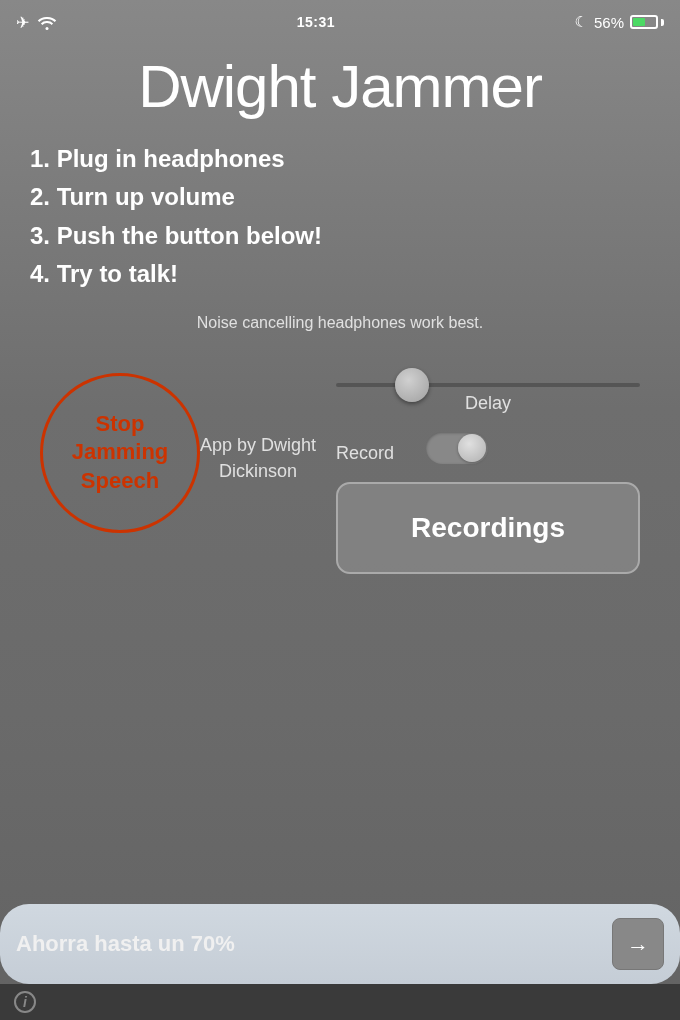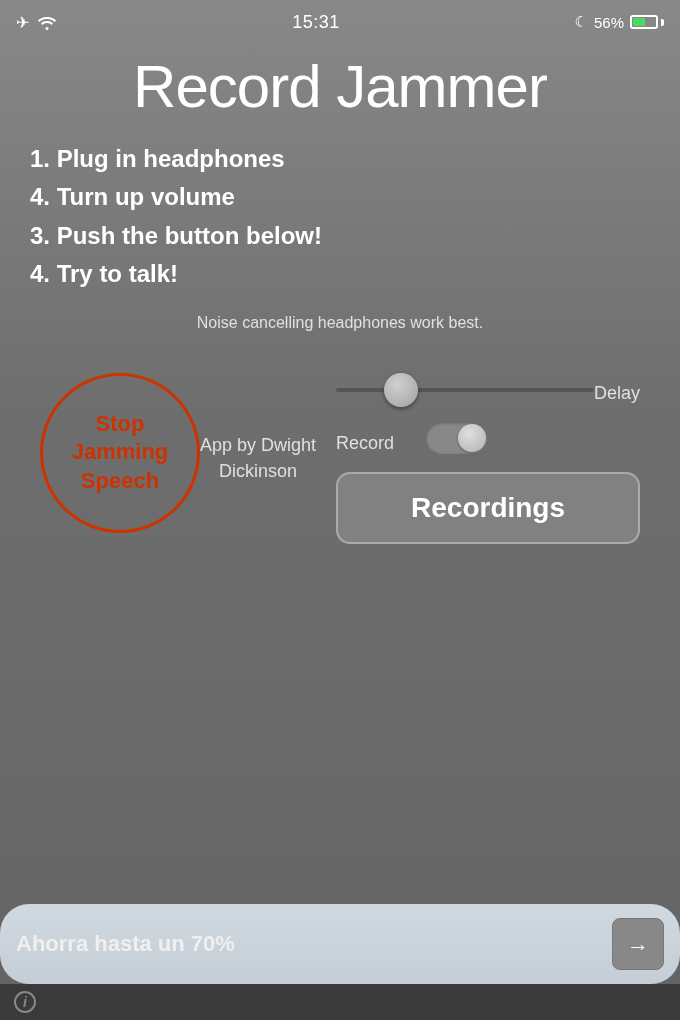--- a/index.html
+++ b/index.html
@@ -32,22 +32,22 @@
       flex-shrink: 0;
     }
 
     .status-left {
       display: flex;
       align-items: center;
       gap: 8px;
     }
 
     .status-center {
-      font-size: 18px;
-      font-weight: 400;
+      font-size: 14px;
+      font-weight: 700;
       color: #fff;
       letter-spacing: 0.5px;
     }
 
     .status-right {
       display: flex;
       align-items: center;
       gap: 6px;
       font-size: 15px;
       color: #fff;
@@ -187,21 +187,21 @@
       padding-top: 10px;
       gap: 18px;
       flex: 1;
       margin-left: 20px;
     }
 
     
     .slider-container {
       width: 100%;
       display: flex;
-      flex-direction: row;
+      flex-direction: column;
       align-items: center;
     }
 
     .slider-track {
       width: 100%;
       height: 4px;
       background: #555;
       border-radius: 2px;
       position: relative;
       margin-bottom: 6px;
@@ -255,21 +255,21 @@
       background: radial-gradient(circle at 40% 35%, #e0e0e0, #b0b0b0);
       position: absolute;
       top: 2px;
       right: 2px;
       box-shadow: 0 1px 3px rgba(0,0,0,0.3);
     }
 
     
     .recordings-button {
       width: 100%;
-      padding: 18px 20px;
+      padding: 28px 20px;
       border-radius: 14px;
       border: 2px solid #aaa;
       background: rgba(150,150,150,0.5);
       color: #fff;
       font-size: 28px;
       font-weight: 700;
       text-align: center;
       cursor: pointer;
     }
 
@@ -358,25 +358,25 @@
         <div class="battery-body">
           <div class="battery-fill"></div>
         </div>
         <div class="battery-tip"></div>
       </div>
     </div>
   </div>
 
   <div class="main-content">
 
-    <h1 class="app-title">Record Jammer</h1>
+    <h1 class="app-title">Dwight Jammer</h1>
 
     <div class="instructions">
       <div class="instruction-item">1. Plug in headphones</div>
-      <div class="instruction-item">4. Turn up volume</div>
+      <div class="instruction-item">2. Turn up volume</div>
       <div class="instruction-item">3. Push the button below!</div>
       <div class="instruction-item">4. Try to talk!</div>
     </div>
 
     <div class="noise-note">Noise cancelling headphones work best.</div>
 
     <div class="controls-area">
 
       <div class="left-side">
         <button class="jam-button">

